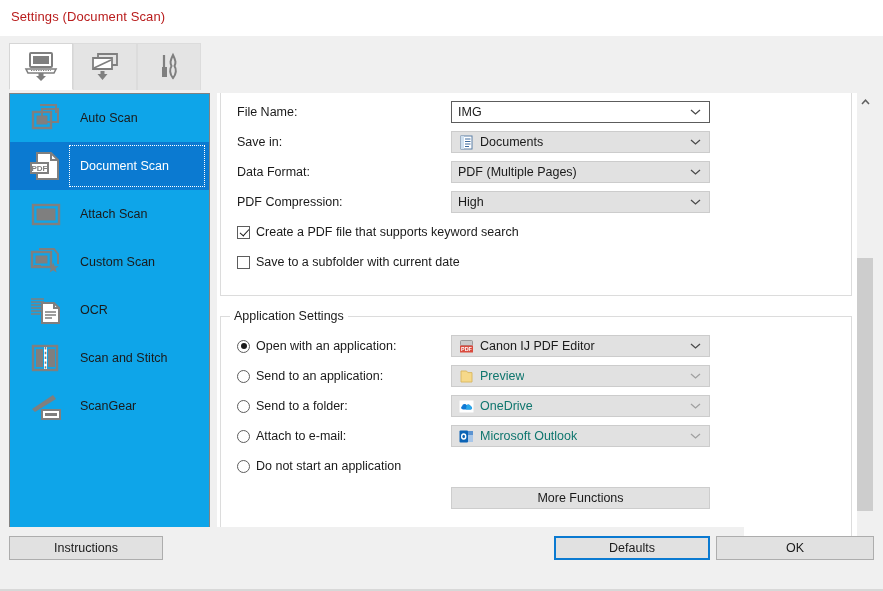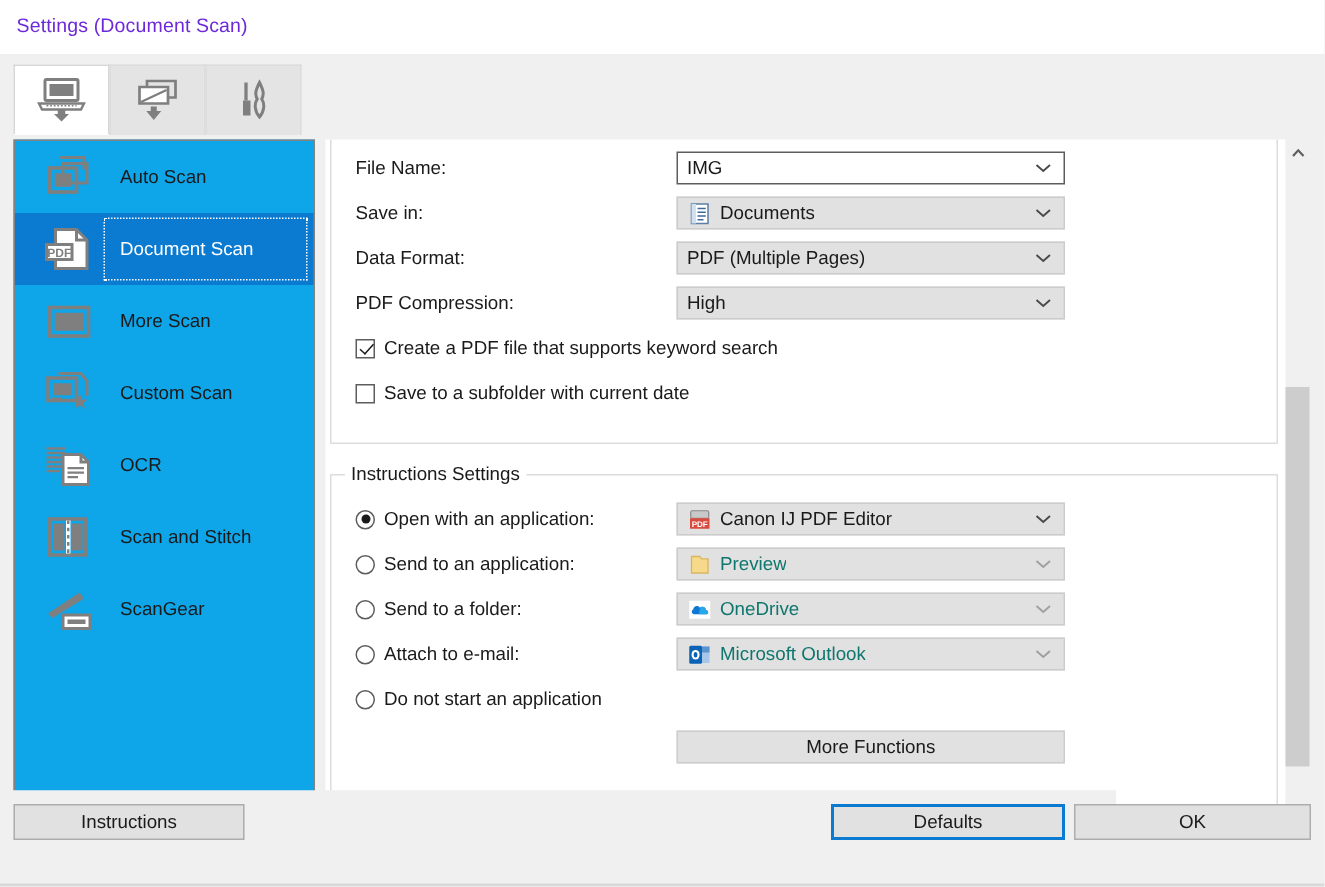--- a/index.html
+++ b/index.html
@@ -21,21 +21,21 @@
   
   #titlebar {
     position: absolute; left: 0; top: 0;
     width: 883px; height: 36px;
     background: #ffffff;
     border-bottom: 1px solid #ffffff;
   }
   #titlebar .title-text {
     position: absolute; left: 11px; top: 9px;
     font-size: 13px;
-    color: #6d28d9;
+    color: #b91c1c;
     letter-spacing: .1px;
   }
 
   
   #tabstrip {
     position: absolute; left: 0; top: 36px;
     width: 883px; height: 56px;
     background: #f0f0f0;
   }
   .tab {
@@ -354,21 +354,21 @@
       <span class="lbl">Document Scan</span>
     </div>
 
     <div class="listitem">
       <span class="ico">
         <svg width="34" height="32" viewBox="0 0 34 32">
           <rect x="4" y="7" width="26" height="19" fill="none" stroke="#7f7f7f" stroke-width="2.4"></rect>
           <rect x="7.5" y="10.5" width="19" height="12" fill="#7f7f7f"></rect>
         </svg>
       </span>
-      <span class="lbl">More Scan</span>
+      <span class="lbl">Attach Scan</span>
     </div>
 
     <div class="listitem">
       <span class="ico">
         <svg width="34" height="32" viewBox="0 0 34 32">
           <path d="M10 3 H25 L29 8 V18" fill="none" stroke="#7f7f7f" stroke-width="2"></path>
           <path d="M5 20 H12" fill="none" stroke="#7f7f7f" stroke-width="2"></path>
           <rect x="3" y="6" width="19" height="15" fill="none" stroke="#7f7f7f" stroke-width="2.4"></rect>
           <rect x="6.5" y="9.5" width="12" height="8" fill="#7f7f7f"></rect>
           <path d="M24 18 L26 23 L31 23 L27 26 L28.5 31 L24 28 L19.5 31 L21 26 L17 23 L22 23 Z" fill="#7f7f7f" transform="scale(0.78) translate(7,3)"></path>
@@ -489,21 +489,21 @@
 
         <div class="checkrow">
           <span class="cbox"></span>
           <span class="ctxt">Save to a subfolder with current date</span>
         </div>
       </div>
 
       <div style="height:20px;"></div>
 
       <div class="groupbox" style="height:232px;">
-        <div class="gtitle">Instructions Settings</div>
+        <div class="gtitle">Application Settings</div>
 
         <div style="height:14px;"></div>
 
         <div class="radiorow">
           <span class="radio on"></span>
           <span class="rtxt">Open with an application:</span>
           <div class="combo">
             <span class="cicon">
               <svg width="15" height="15" viewBox="0 0 15 15">
                 <rect x="1.5" y="1.5" width="12" height="5" rx="1" fill="#c9c9c9" stroke="#8a8a8a" stroke-width=".8"></rect>

